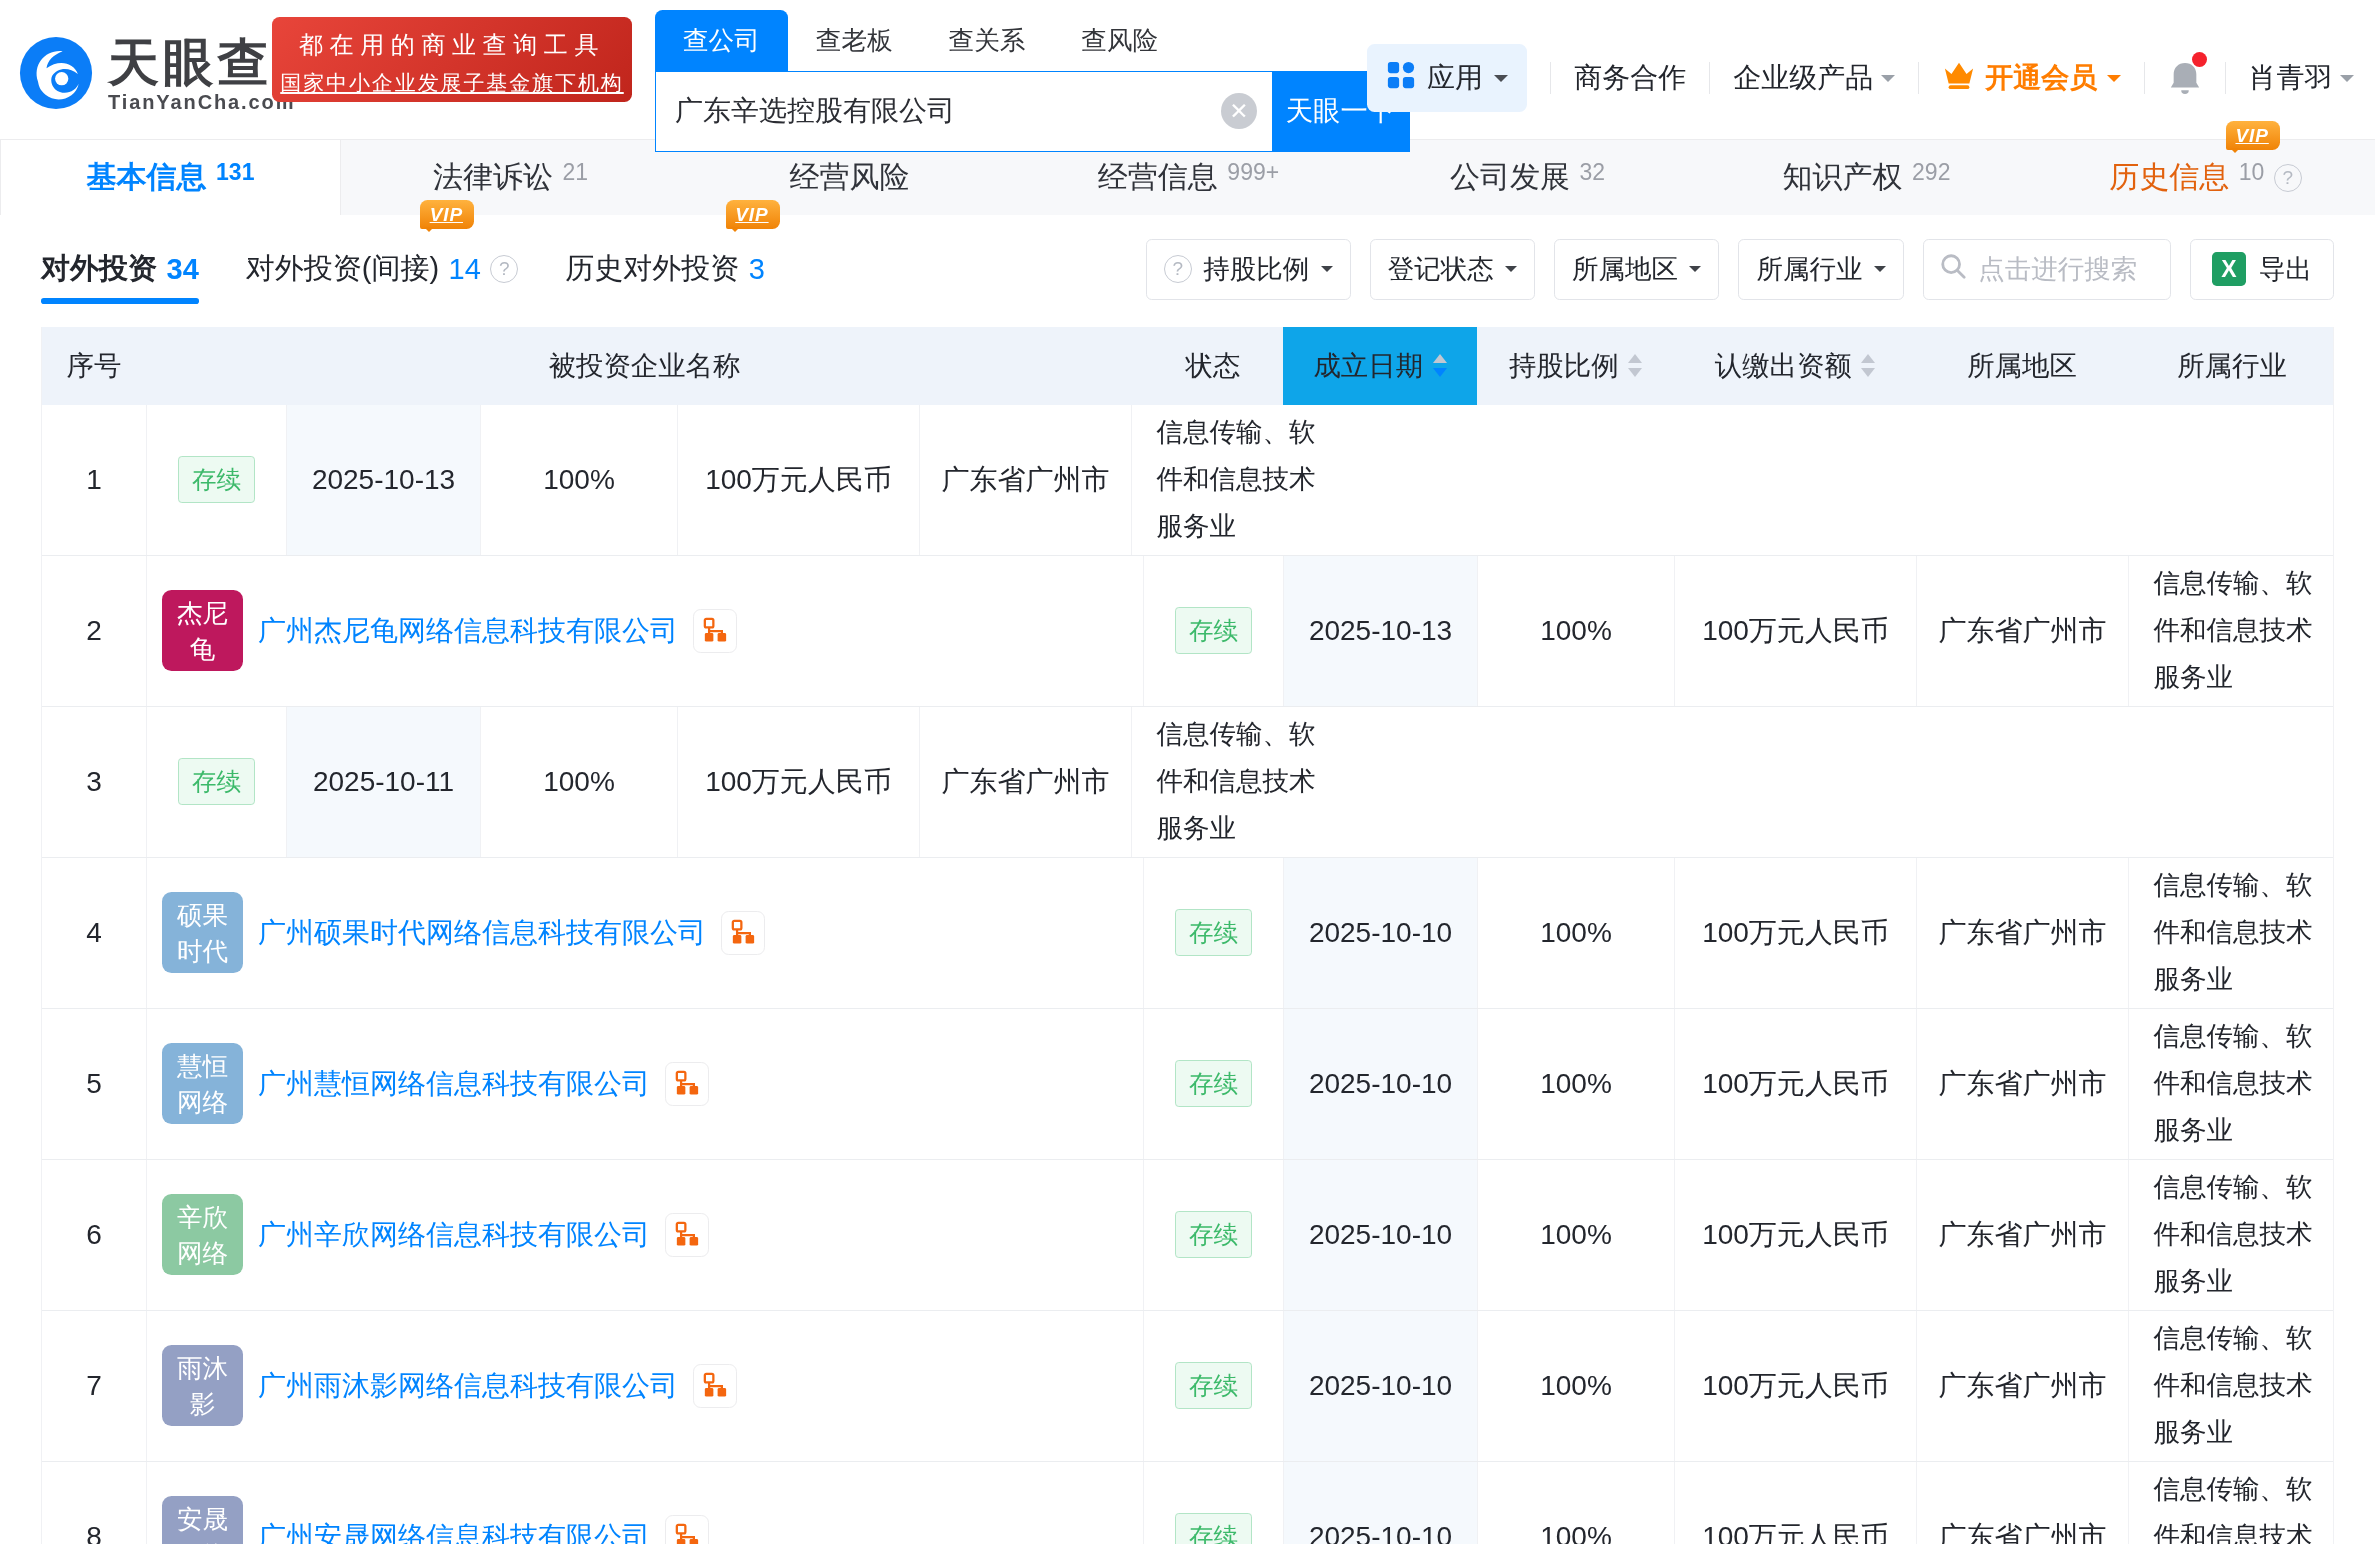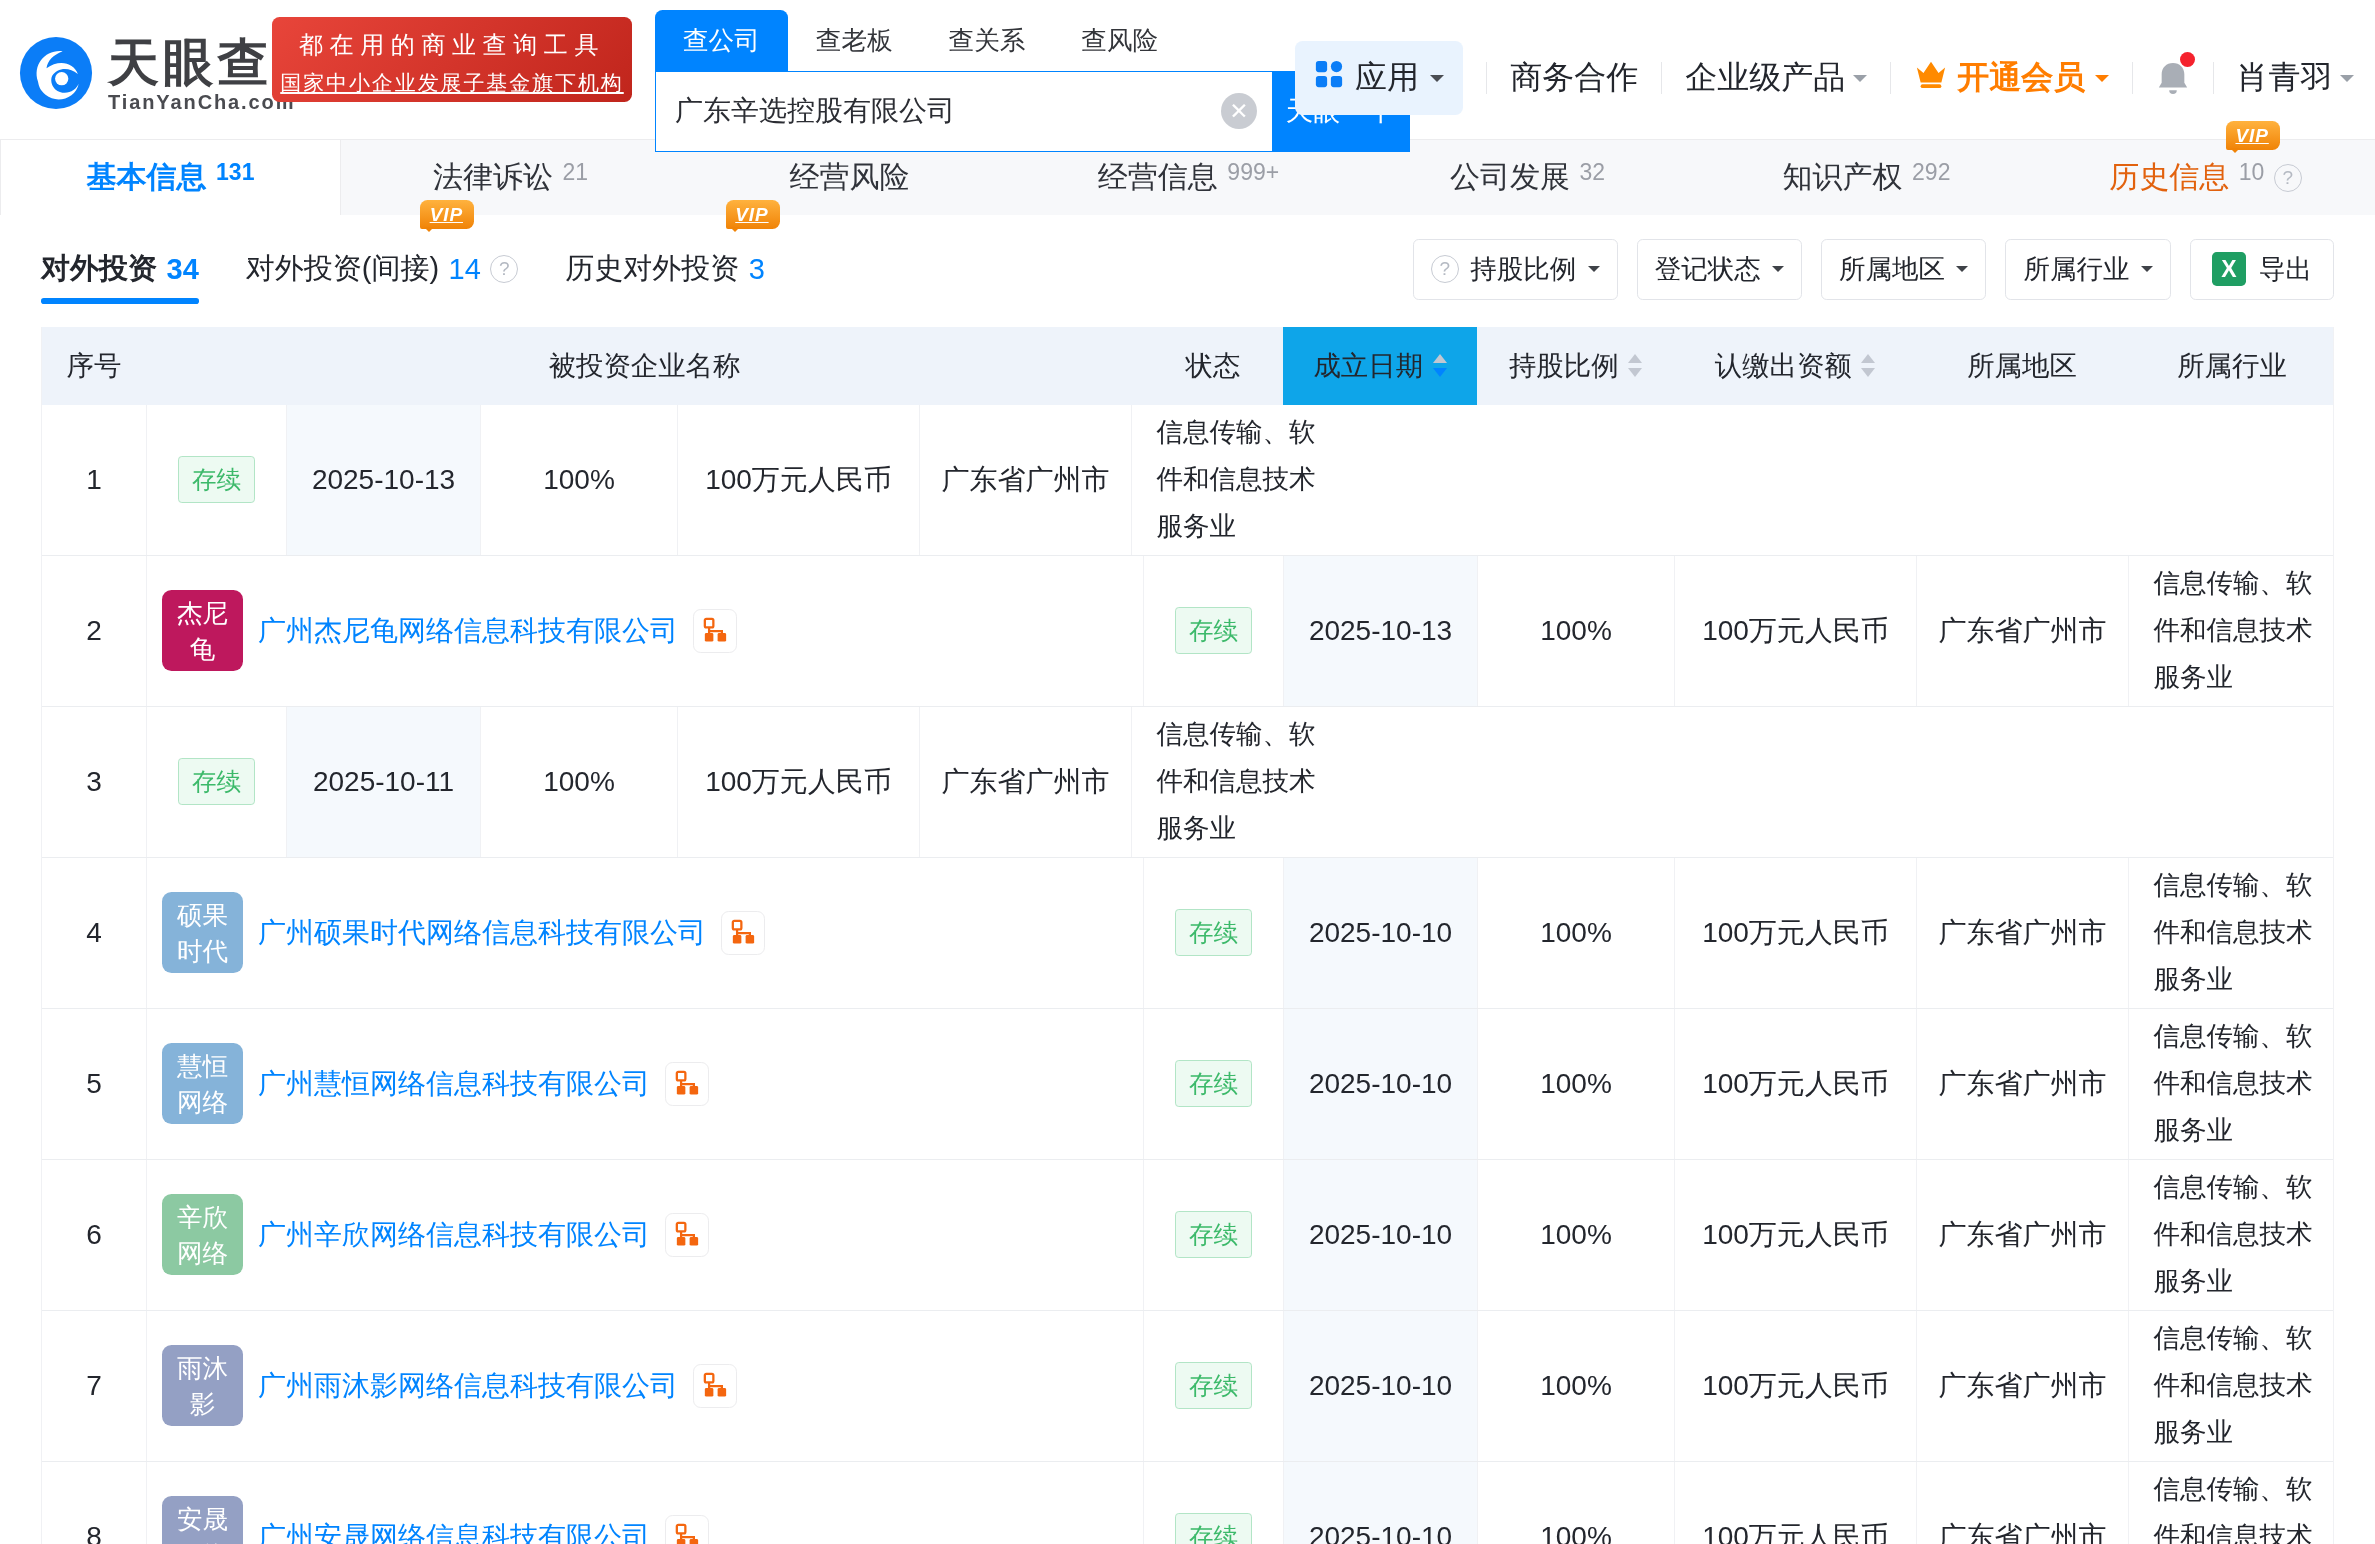--- a/index.html
+++ b/index.html
@@ -22,21 +22,21 @@
   .stab { font-size:25.6px; color:#33353a; padding:0 28px; display:flex; align-items:center; cursor:pointer; }
   .stab.active { background:#0084ff; color:#fff; border-radius:7.6px 7.6px 0 0; }
   .search-box { display:flex; width:755px; height:81px; border:1.9px solid #0084ff; background:#fff; }
   .search-box input { flex:1; border:none; outline:none; font-size:28px; color:#2b2d33; padding:0 19px;
                       font-family:"Liberation Sans","DejaVu Sans",sans-serif; }
   .clear { align-self:center; width:36px; height:36px; margin-right:15px; border-radius:50%; background:#c9ccd2;
            color:#fff; font-size:23px; display:flex; align-items:center; justify-content:center; cursor:pointer; flex:none; }
   .search-btn { width:137px; border:none; background:#0084ff; color:#fff; font-size:27.4px; cursor:pointer;
                 font-family:"Liberation Sans","DejaVu Sans",sans-serif; }
 
-  .right-nav { position:absolute; right:21px; top:40px; height:76px; display:flex; align-items:center; font-size:32px; }
+  .right-nav { position:absolute; right:21px; top:40px; height:76px; display:flex; align-items:center; font-size:28px; }
   .nav-div { width:0.9px; height:32px; background:#e6e7ea; margin:0 23px; }
   .app-btn { display:flex; align-items:center; gap:11.4px; background:#e9f3fe; border-radius:7.6px; padding:15px 19px; cursor:pointer; color:#23262d; }
   .nav-item { display:flex; align-items:center; gap:7.6px; cursor:pointer; color:#23262d; }
   .vip-link { color:#ff7d00; font-weight:bold; display:flex; align-items:center; gap:9.5px; cursor:pointer; }
   .caret { display:inline-block; width:0; height:0; border:7.6px solid transparent; border-top-color:#9aa0a8; margin-top:7.6px; }
   .caret.dark { border-top-color:#4a4d53; }
   .caret.orange { border-top-color:#ff7d00; }
   .bell-wrap { position:relative; cursor:pointer; display:flex; }
   .bell-dot { position:absolute; right:-5.7px; top:-7.6px; width:15px; height:15px; border-radius:50%; background:#f5222d; }
 
@@ -261,20 +261,29 @@
           <i class="caret"></i>
         </button>
         <button class="fbtn">
           <span>所属地区</span>
           <i class="caret"></i>
         </button>
         <button class="fbtn">
           <span>所属行业</span>
           <i class="caret"></i>
         </button>
+        <div class="fsearch">
+          <span>
+            <svg width="28" height="28" viewBox="0 0 30 30">
+              <circle cx="13" cy="13" r="9" fill="none" stroke="#b9bcc4" stroke-width="3"></circle>
+              <line x1="20" y1="20" x2="27" y2="27" stroke="#b9bcc4" stroke-width="3" stroke-linecap="round"></line>
+            </svg>
+          </span>
+          <span>点击进行搜索</span>
+        </div>
         <button class="export">
           <span class="xls">X</span>
           <span>导出</span>
         </button>
       </div>
     </div>
 
     <div class="table">
       <div class="thead">
         <div class="th c-no">序号</div>

